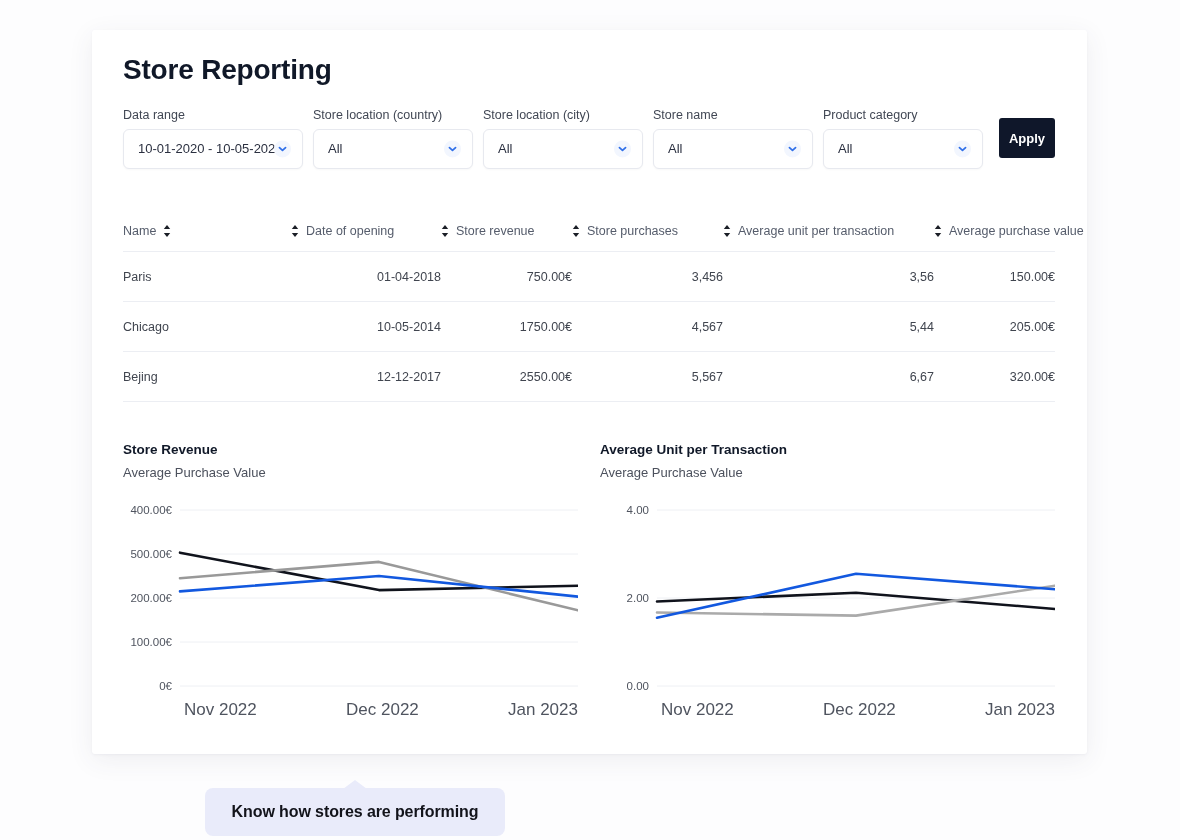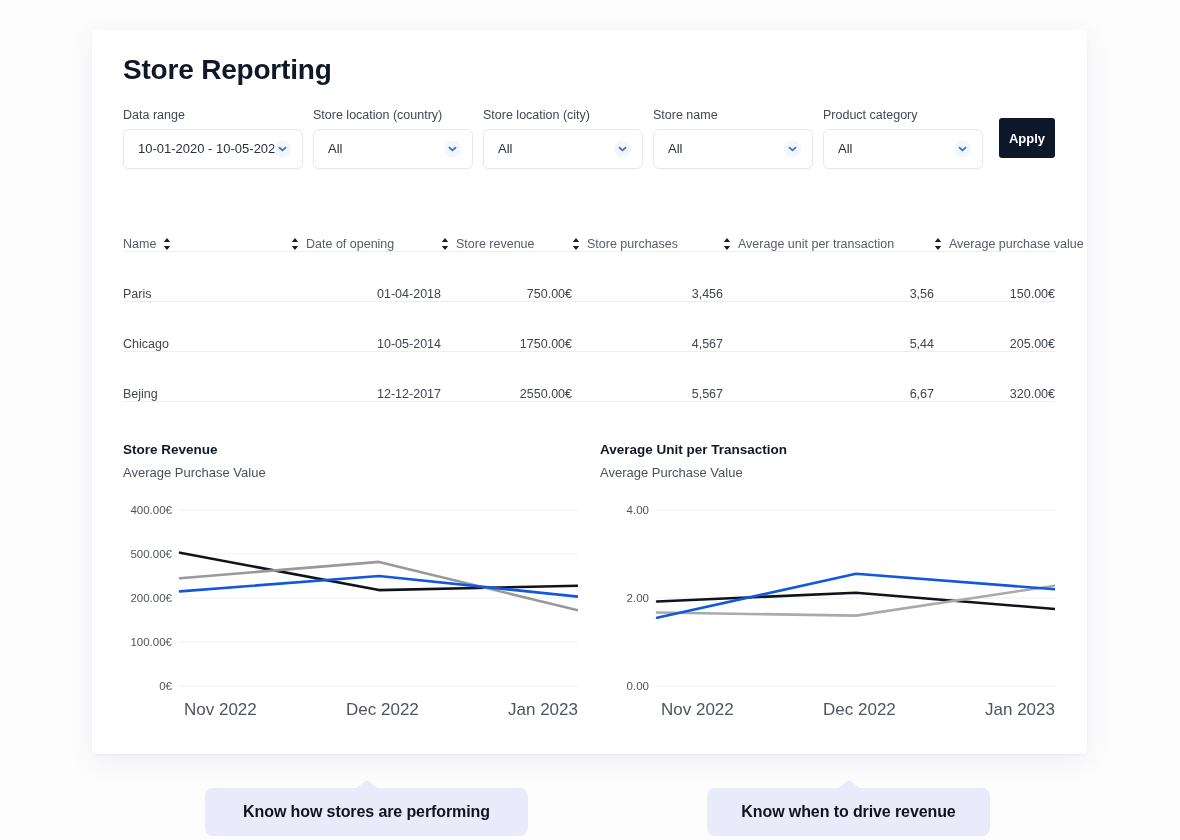--- a/index.html
+++ b/index.html
@@ -71,21 +71,21 @@
     color: #ffffff;
     border: none; border-radius: 3px;
     font-size: 13px; font-weight: bold;
     font-family: "Liberation Sans", sans-serif;
     cursor: pointer;
     margin-left: 6px;
   }
 
   
   .table { position: absolute; left: 31px; top: 180px; width: 932px; }
-  .trow { display: flex; align-items: flex-end; }
+  .trow { display: flex; align-items: center; }
   .thead { height: 42px; border-bottom: 1px solid #eceef3; }
   .tbody-row { height: 50px; border-bottom: 1px solid #eceef3; }
 
   .th {
     font-size: 12.5px; color: #555c6b;
     display: flex; align-items: center; gap: 7px;
     white-space: nowrap;
   }
   .td { font-size: 12.5px; color: #40454f; white-space: nowrap; }
 
@@ -132,21 +132,21 @@
     font-size: 16px; font-weight: bold; color: #12131a;
     letter-spacing: -0.1px;
   }
   .callout .tail {
     position: absolute; top: -8px; left: 50%; transform: translateX(-50%);
     width: 0; height: 0;
     border-left: 12px solid transparent;
     border-right: 12px solid transparent;
     border-bottom: 9px solid #e9ebfa;
   }
-  #callout-left  { left: 205px; top: 788px; width: 323px; height: 48px; }
+  #callout-left  { left: 205px; top: 788px; width: 300px; height: 48px; }
   #callout-right { left: 707px; top: 788px; width: 283px; height: 48px; }
 </style>
 </head>
 <body>
 
 <div id="root">
 
   <div class="card">
 
     <div class="page-title">Store Reporting</div>
@@ -358,17 +358,13 @@
             </div>
         </div>
       </div>
     </div>
   </div>
 
   <div class="callout" id="callout-left">
     <span class="tail"></span>
     <span>Know how stores are performing</span>
   </div>
-  <div class="callout" id="callout-right">
-    <span class="tail"></span>
-    <span>Know when to drive revenue</span>
-  </div>
 </div>
 
 </body></html>

